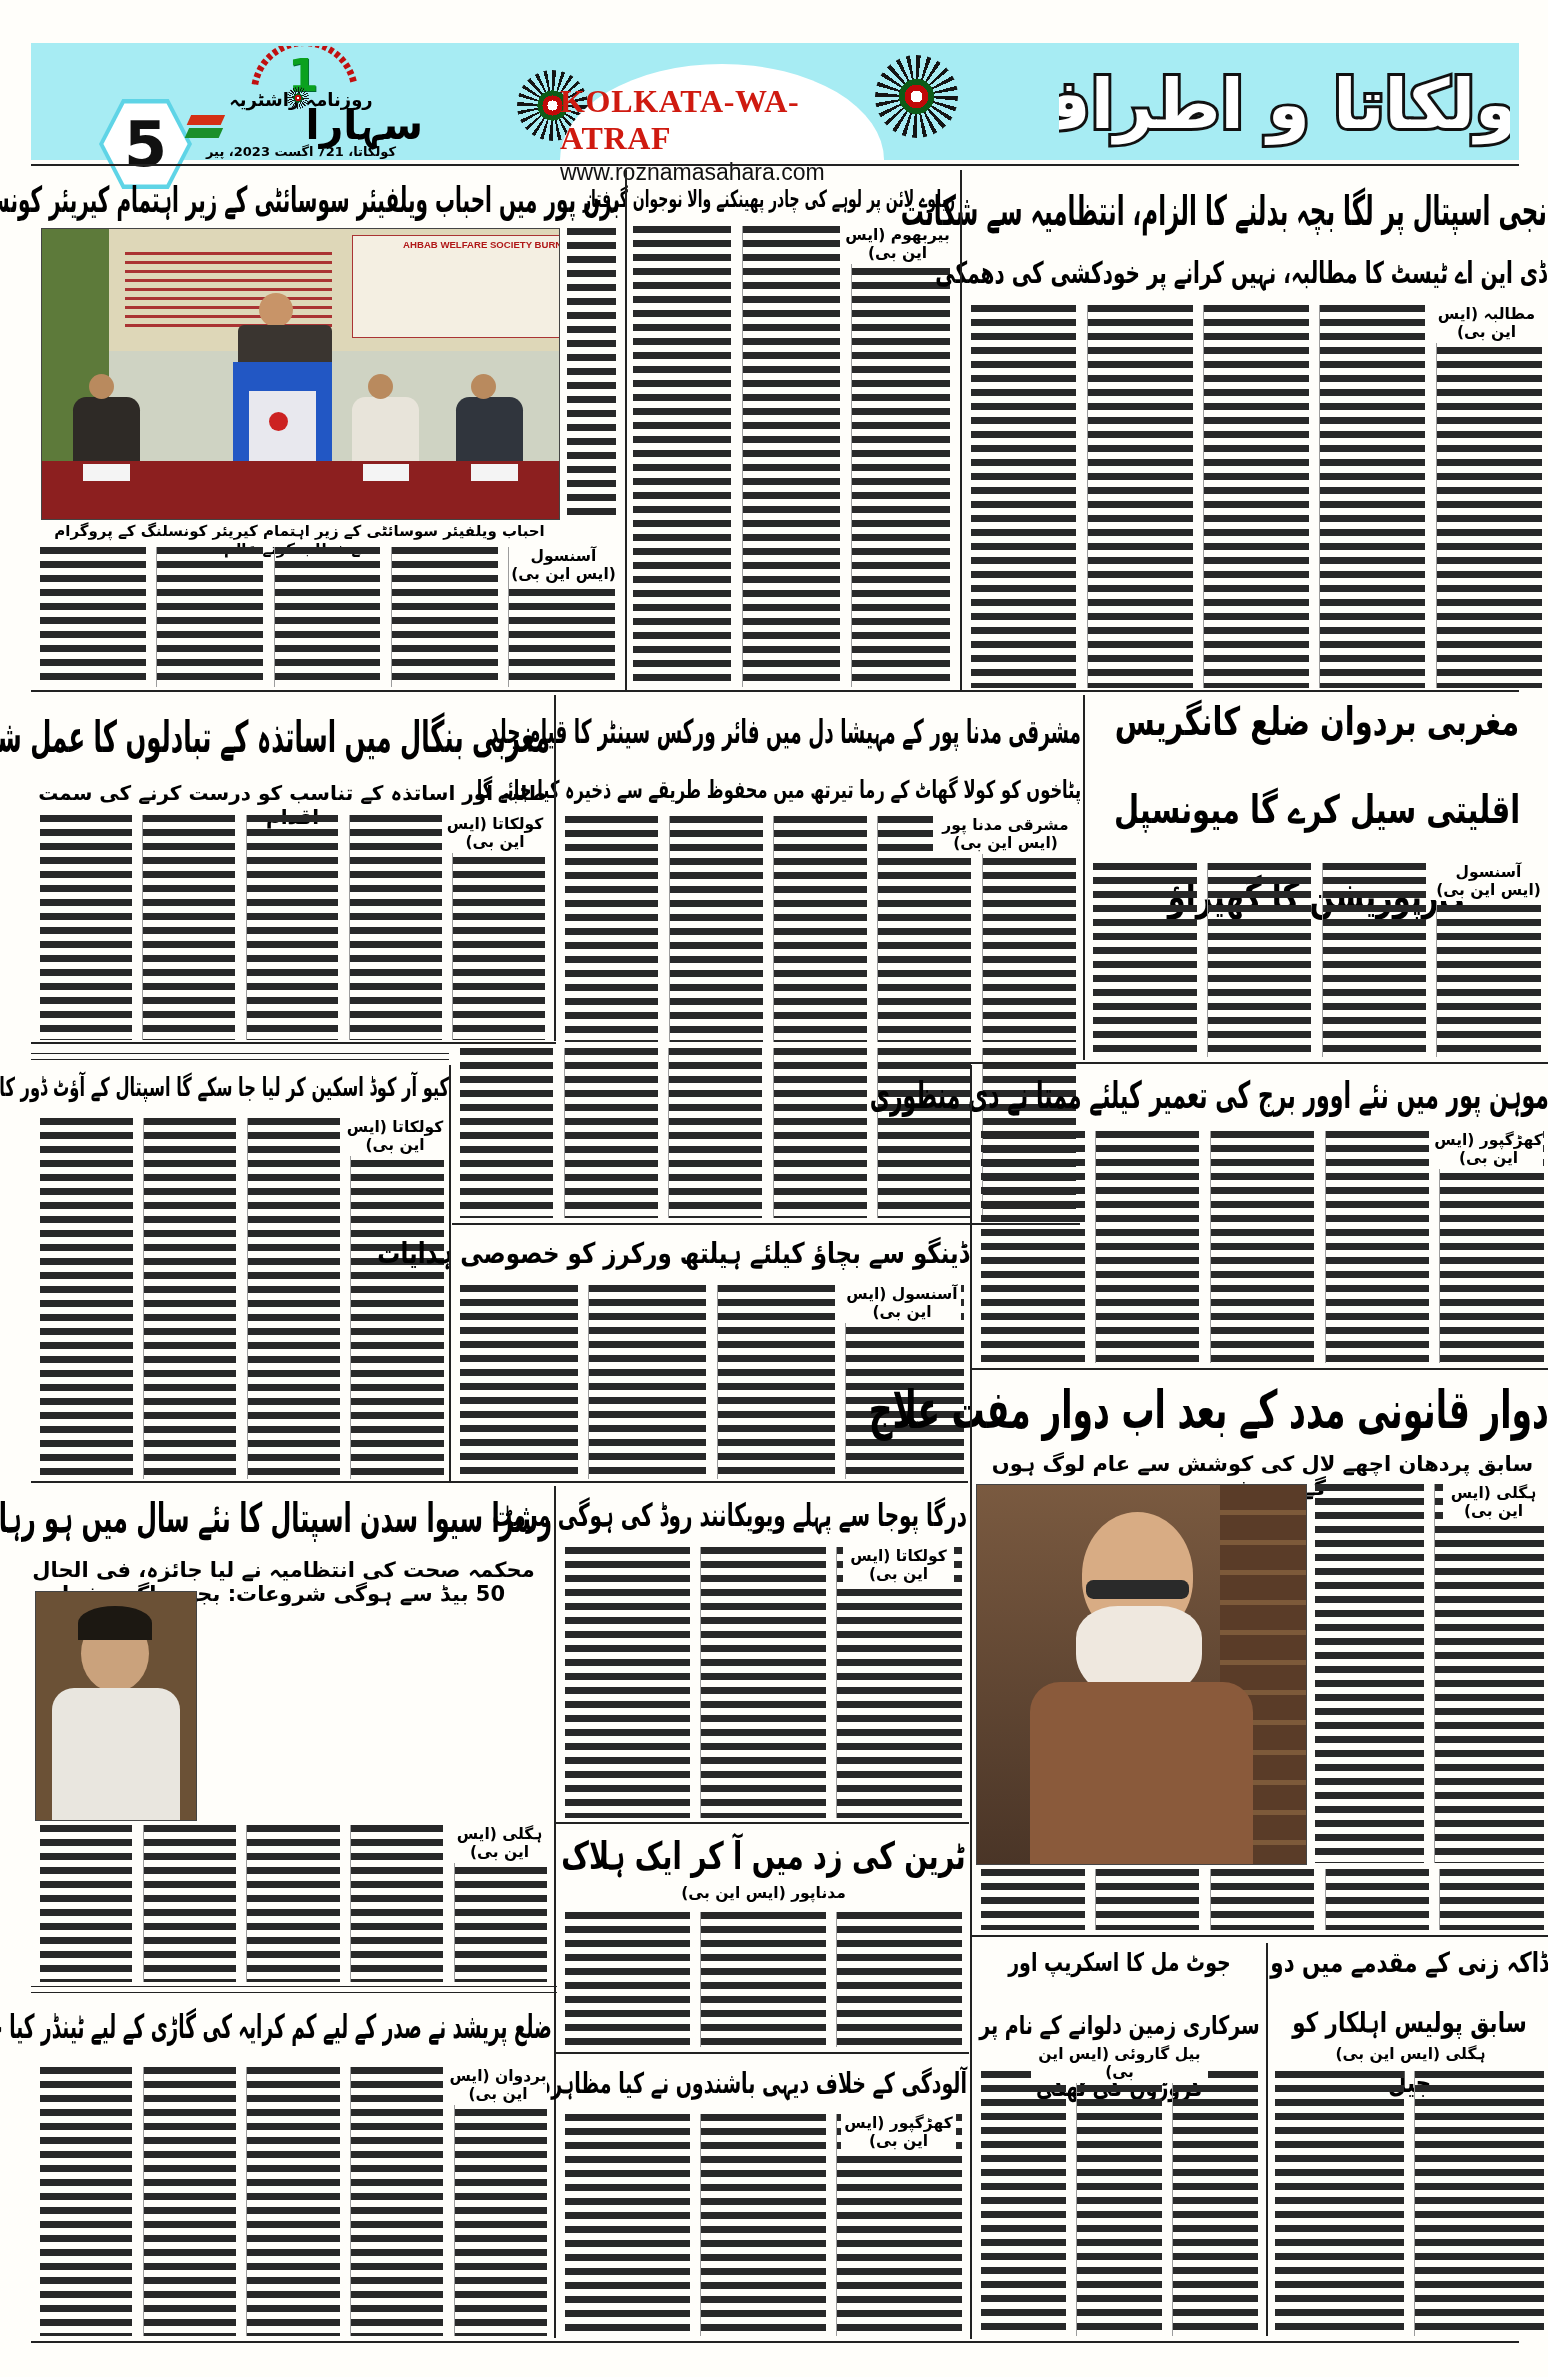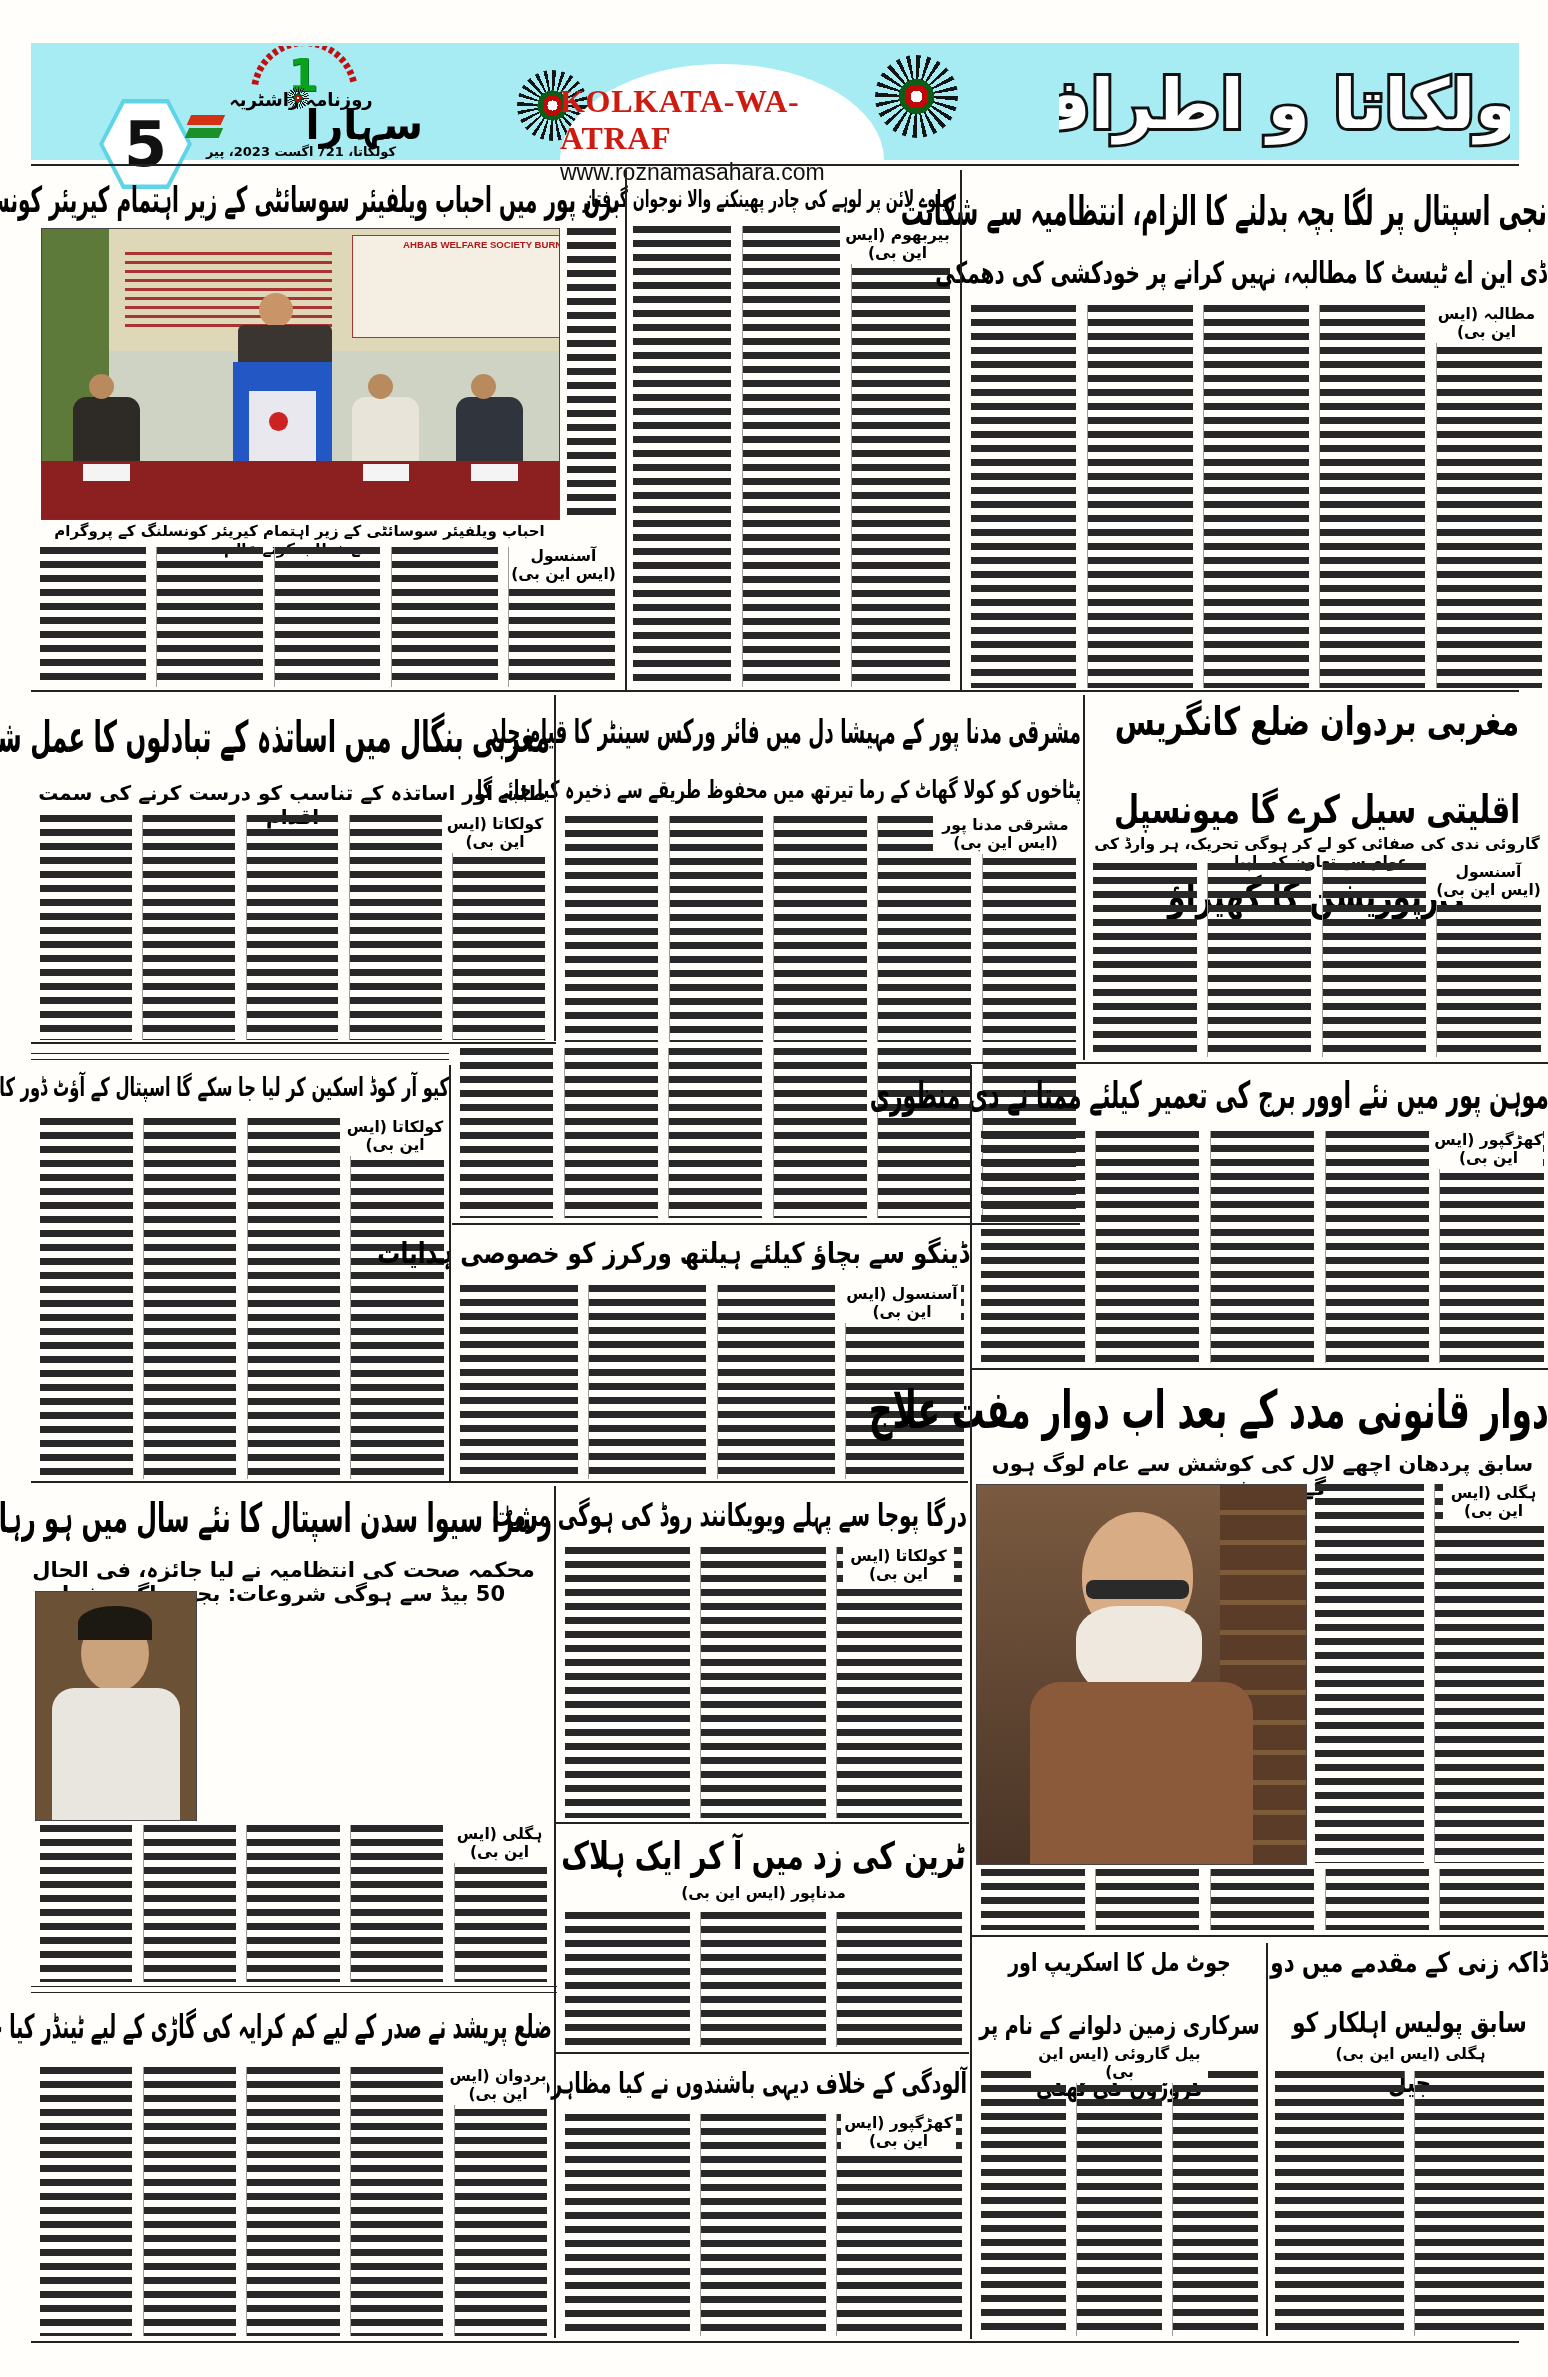--- a/index.html
+++ b/index.html
@@ -188,21 +188,20 @@
   <div class="cols" style="left:455px;top:1285px;width:514px;height:194px;">
       <div class="tcol"></div>
       <div class="tcol"></div>
       <div class="tcol"></div>
       <div class="tcol"></div>
     </div>
   <div class="dl" style="left:843px;top:1285px;width:118px;">آسنسول (ایس این بی)</div>
   <div class="hr" style="left:31px;top:1481px;width:937px;"></div>
 
   <div class="uhead wrap" style="left:1088px;top:701px;width:458px;height:130px;line-height:65px;font-size:29px;transform:scaleY(1.35);">مغربی بردوان ضلع کانگریس اقلیتی سیل کرے گا میونسپل کارپوریشن کا گھیراؤ</div>
-  <div class="subhead" style="left:1088px;top:835px;width:458px;font-size:15.5px;">گاروئی ندی کی صفائی کو لے کر ہوگی تحریک، ہر وارڈ کی عوام سے تعاون کی اپیل</div>
   <div class="cols" style="left:1088px;top:863px;width:458px;height:194px;">
       <div class="tcol"></div>
       <div class="tcol"></div>
       <div class="tcol"></div>
       <div class="tcol"></div>
     </div>
   <div class="dl" style="left:1436px;top:863px;width:105px;">آسنسول (ایس این بی)</div>
 
   <div class="vr" style="left:554px;top:695px;height:346px;"></div>
   <div class="vr" style="left:1083px;top:695px;height:365px;"></div>

